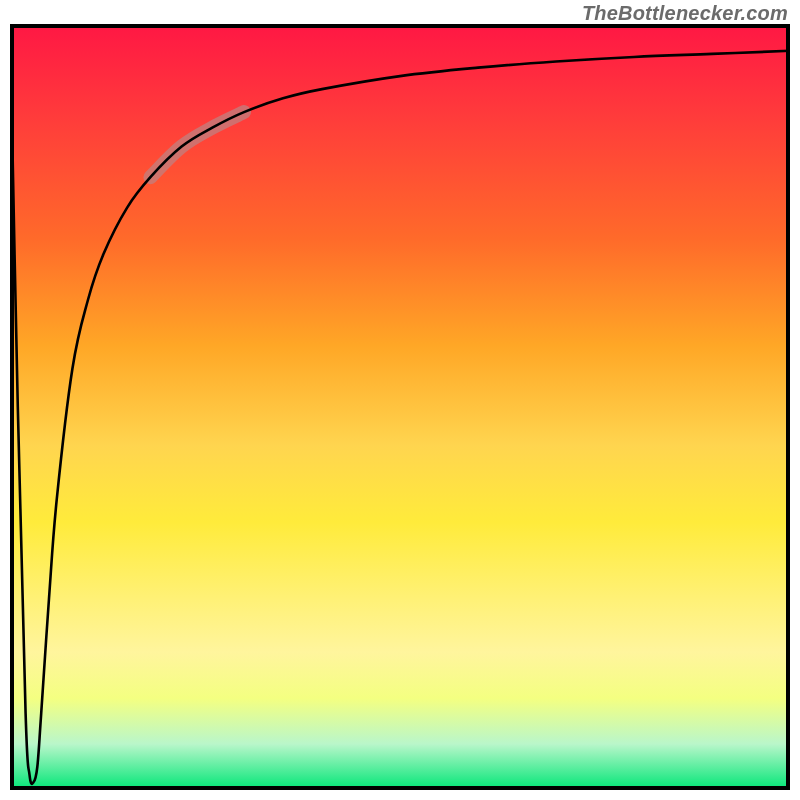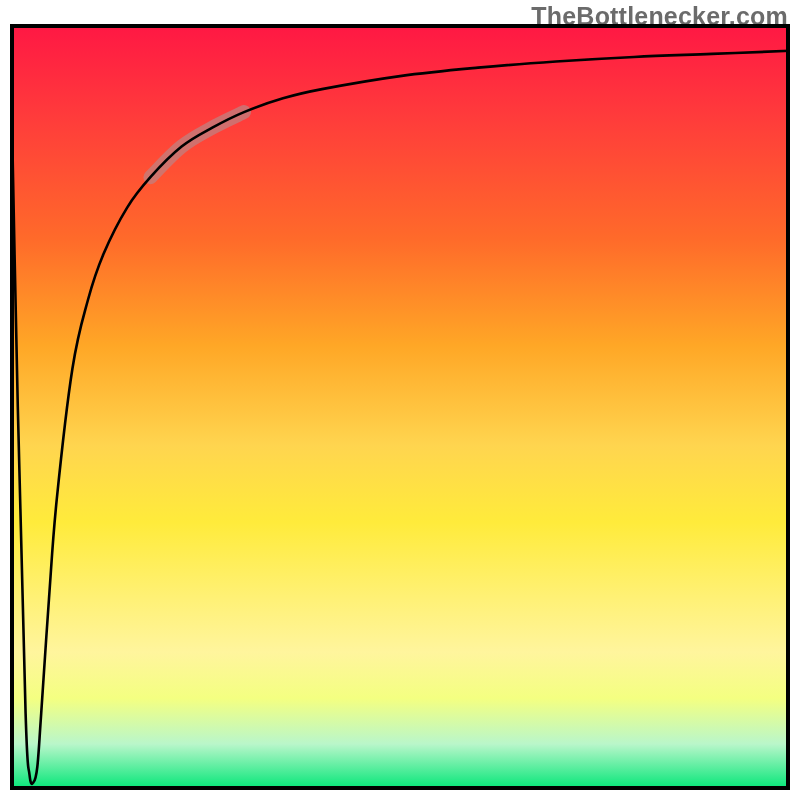--- a/index.html
+++ b/index.html
@@ -54,24 +54,25 @@
     position: absolute;
     left: 0;
     top: 0;
     width: 780px;
     height: 766px;
   }
   .watermark {
     position: absolute;
     top: 2px;
     right: 12px;
-    font-size: 25px;
+    font-size: 20px;
     font-weight: 600;
     color: #6b6b6b;
     letter-spacing: 0.2px;
+    font-style: italic;
   }
 </style>
 </head>
 <body>
 
 <div class="watermark">TheBottlenecker.com</div>
 
 <div class="chart-frame">
 
   <div class="plot-area"></div>

